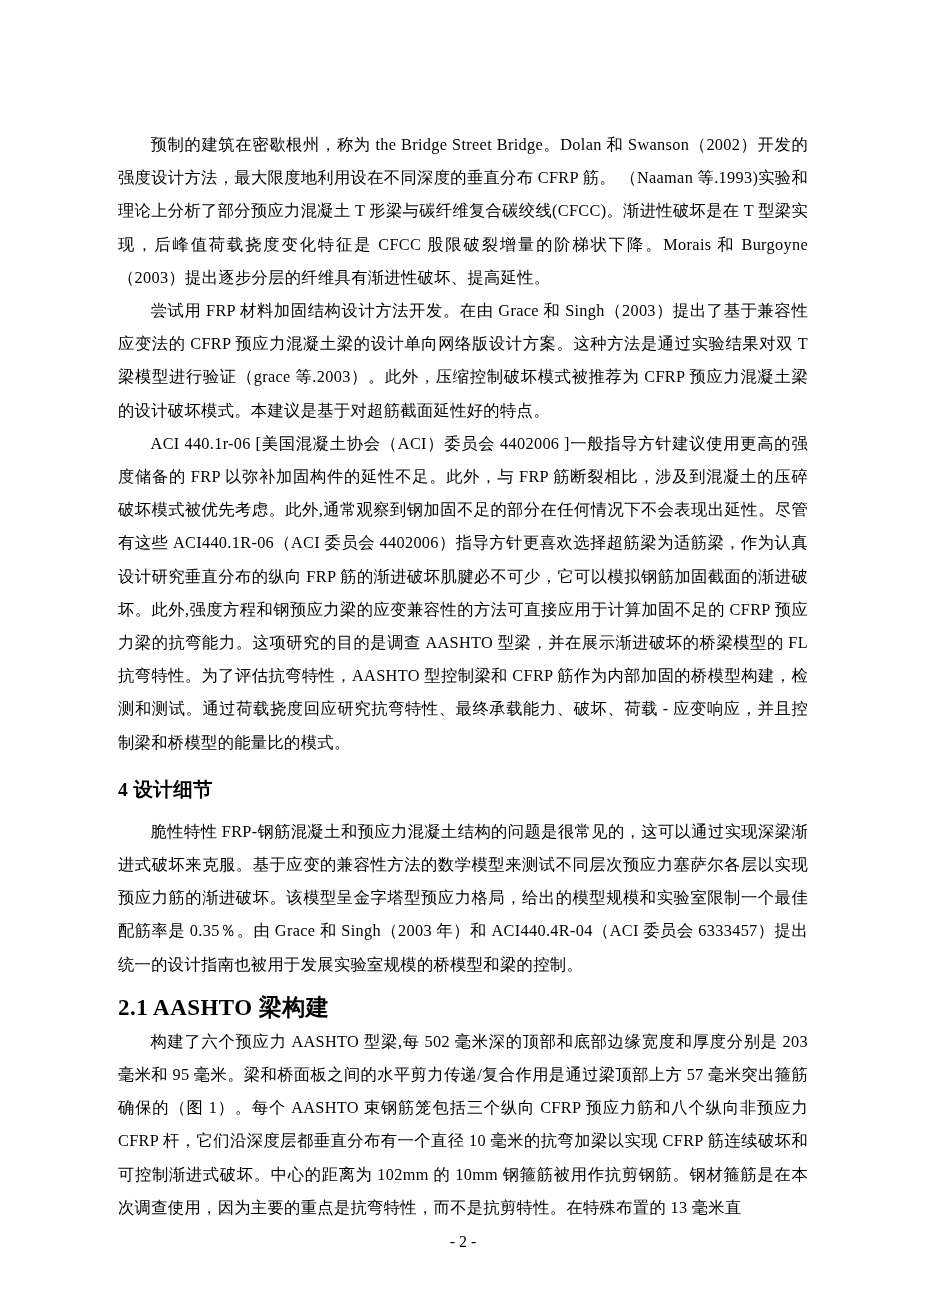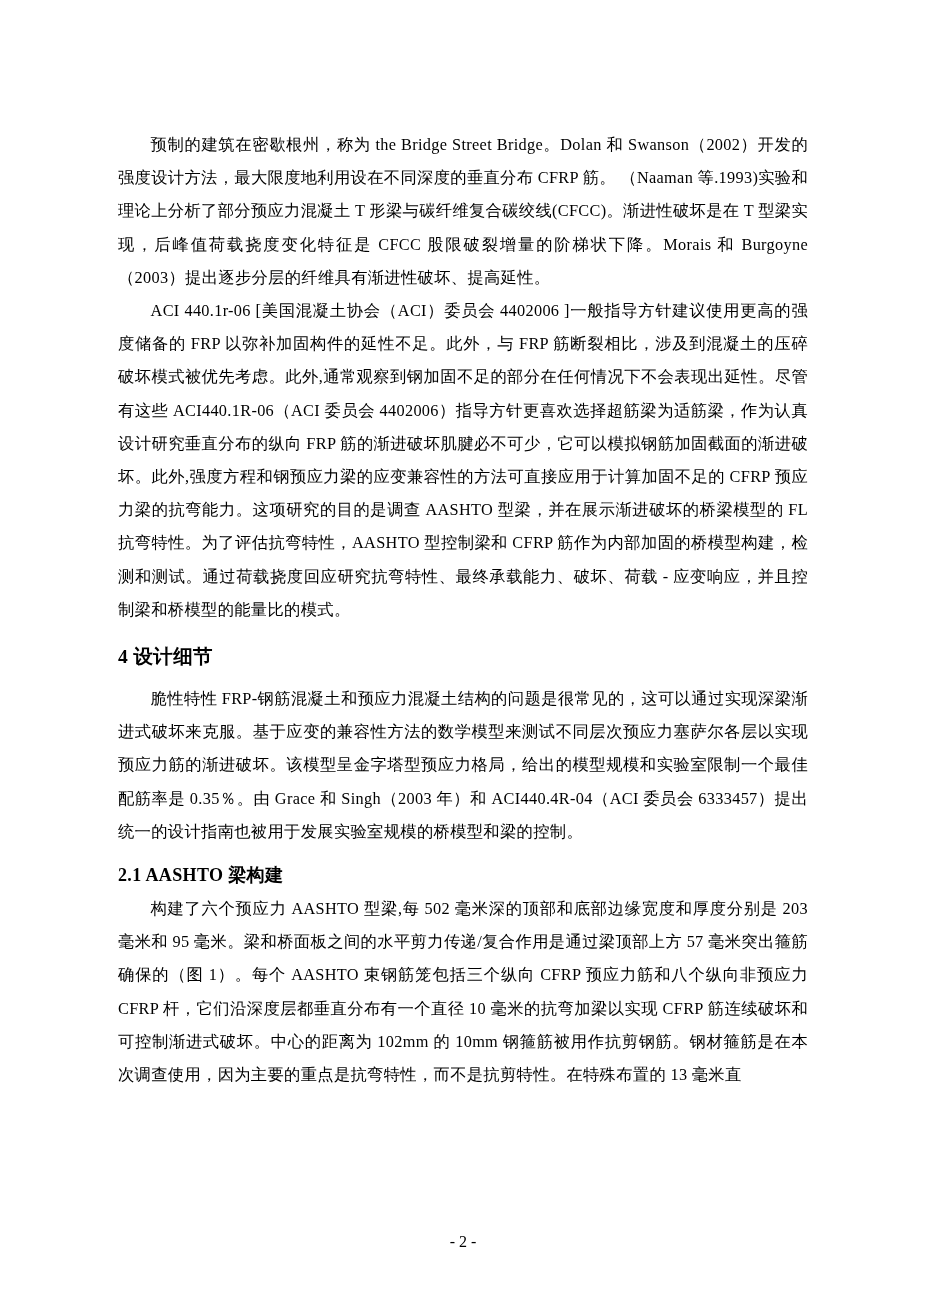--- a/index.html
+++ b/index.html
@@ -31,21 +31,21 @@
     letter-spacing: 0.02em;
   }
   h2.section {
     font-size: 19.5px;
     font-weight: bold;
     margin: 16px 0 10px 0;
     letter-spacing: 0.02em;
     line-height: 30px;
   }
   h3.subsection {
-    font-size: 18px;
+    font-size: 23px;
     font-weight: bold;
     margin: 12px 0 2px 0;
     letter-spacing: 0.02em;
     line-height: 30px;
   }
   .footer {
     position: absolute;
     left: 0;
     right: 0;
     bottom: 58px;
@@ -53,20 +53,21 @@
     font-size: 16px;
     font-family: "Liberation Serif", "DejaVu Serif", serif;
   }
 </style>
 </head>
 <body>
 
 <div class="page">
 
   <p class="para">预制的建筑在密歇根州，称为 the Bridge Street Bridge。Dolan 和 Swanson（2002）开发的强度设计方法，最大限度地利用设在不同深度的垂直分布 CFRP 筋。 （Naaman 等.1993)实验和理论上分析了部分预应力混凝土 T 形梁与碳纤维复合碳绞线(CFCC)。渐进性破坏是在 T 型梁实现，后峰值荷载挠度变化特征是 CFCC 股限破裂增量的阶梯状下降。Morais 和 Burgoyne（2003）提出逐步分层的纤维具有渐进性破坏、提高延性。</p>
+  <p class="para">尝试用 FRP 材料加固结构设计方法开发。在由 Grace 和 Singh（2003）提出了基于兼容性应变法的 CFRP 预应力混凝土梁的设计单向网络版设计方案。这种方法是通过实验结果对双 T 梁模型进行验证（grace 等.2003）。此外，压缩控制破坏模式被推荐为 CFRP 预应力混凝土梁的设计破坏模式。本建议是基于对超筋截面延性好的特点。</p>
   <p class="para">ACI 440.1r-06 [美国混凝土协会（ACI）委员会 4402006 ]一般指导方针建议使用更高的强度储备的 FRP 以弥补加固构件的延性不足。此外，与 FRP 筋断裂相比，涉及到混凝土的压碎破坏模式被优先考虑。此外,通常观察到钢加固不足的部分在任何情况下不会表现出延性。尽管有这些 ACI440.1R-06（ACI 委员会 4402006）指导方针更喜欢选择超筋梁为适筋梁，作为认真设计研究垂直分布的纵向 FRP 筋的渐进破坏肌腱必不可少，它可以模拟钢筋加固截面的渐进破坏。此外,强度方程和钢预应力梁的应变兼容性的方法可直接应用于计算加固不足的 CFRP 预应力梁的抗弯能力。这项研究的目的是调查 AASHTO 型梁，并在展示渐进破坏的桥梁模型的 FL 抗弯特性。为了评估抗弯特性，AASHTO 型控制梁和 CFRP 筋作为内部加固的桥模型构建，检测和测试。通过荷载挠度回应研究抗弯特性、最终承载能力、破坏、荷载 - 应变响应，并且控制梁和桥模型的能量比的模式。</p>
 
   <h2 class="section">4  设计细节</h2>
   <p class="para">脆性特性 FRP-钢筋混凝土和预应力混凝土结构的问题是很常见的，这可以通过实现深梁渐进式破坏来克服。基于应变的兼容性方法的数学模型来测试不同层次预应力塞萨尔各层以实现预应力筋的渐进破坏。该模型呈金字塔型预应力格局，给出的模型规模和实验室限制一个最佳配筋率是 0.35％。由 Grace 和 Singh（2003 年）和 ACI440.4R-04（ACI 委员会 6333457）提出统一的设计指南也被用于发展实验室规模的桥模型和梁的控制。</p>
 
   <h3 class="subsection">2.1 AASHTO 梁构建</h3>
   <p class="para">构建了六个预应力 AASHTO 型梁,每 502 毫米深的顶部和底部边缘宽度和厚度分别是 203 毫米和 95 毫米。梁和桥面板之间的水平剪力传递/复合作用是通过梁顶部上方 57 毫米突出箍筋确保的（图 1）。每个 AASHTO 束钢筋笼包括三个纵向 CFRP 预应力筋和八个纵向非预应力 CFRP 杆，它们沿深度层都垂直分布有一个直径 10 毫米的抗弯加梁以实现 CFRP 筋连续破坏和可控制渐进式破坏。中心的距离为 102mm 的 10mm 钢箍筋被用作抗剪钢筋。钢材箍筋是在本次调查使用，因为主要的重点是抗弯特性，而不是抗剪特性。在特殊布置的 13 毫米直</p>
 
   <div class="footer">- 2 -</div>
 </div>

